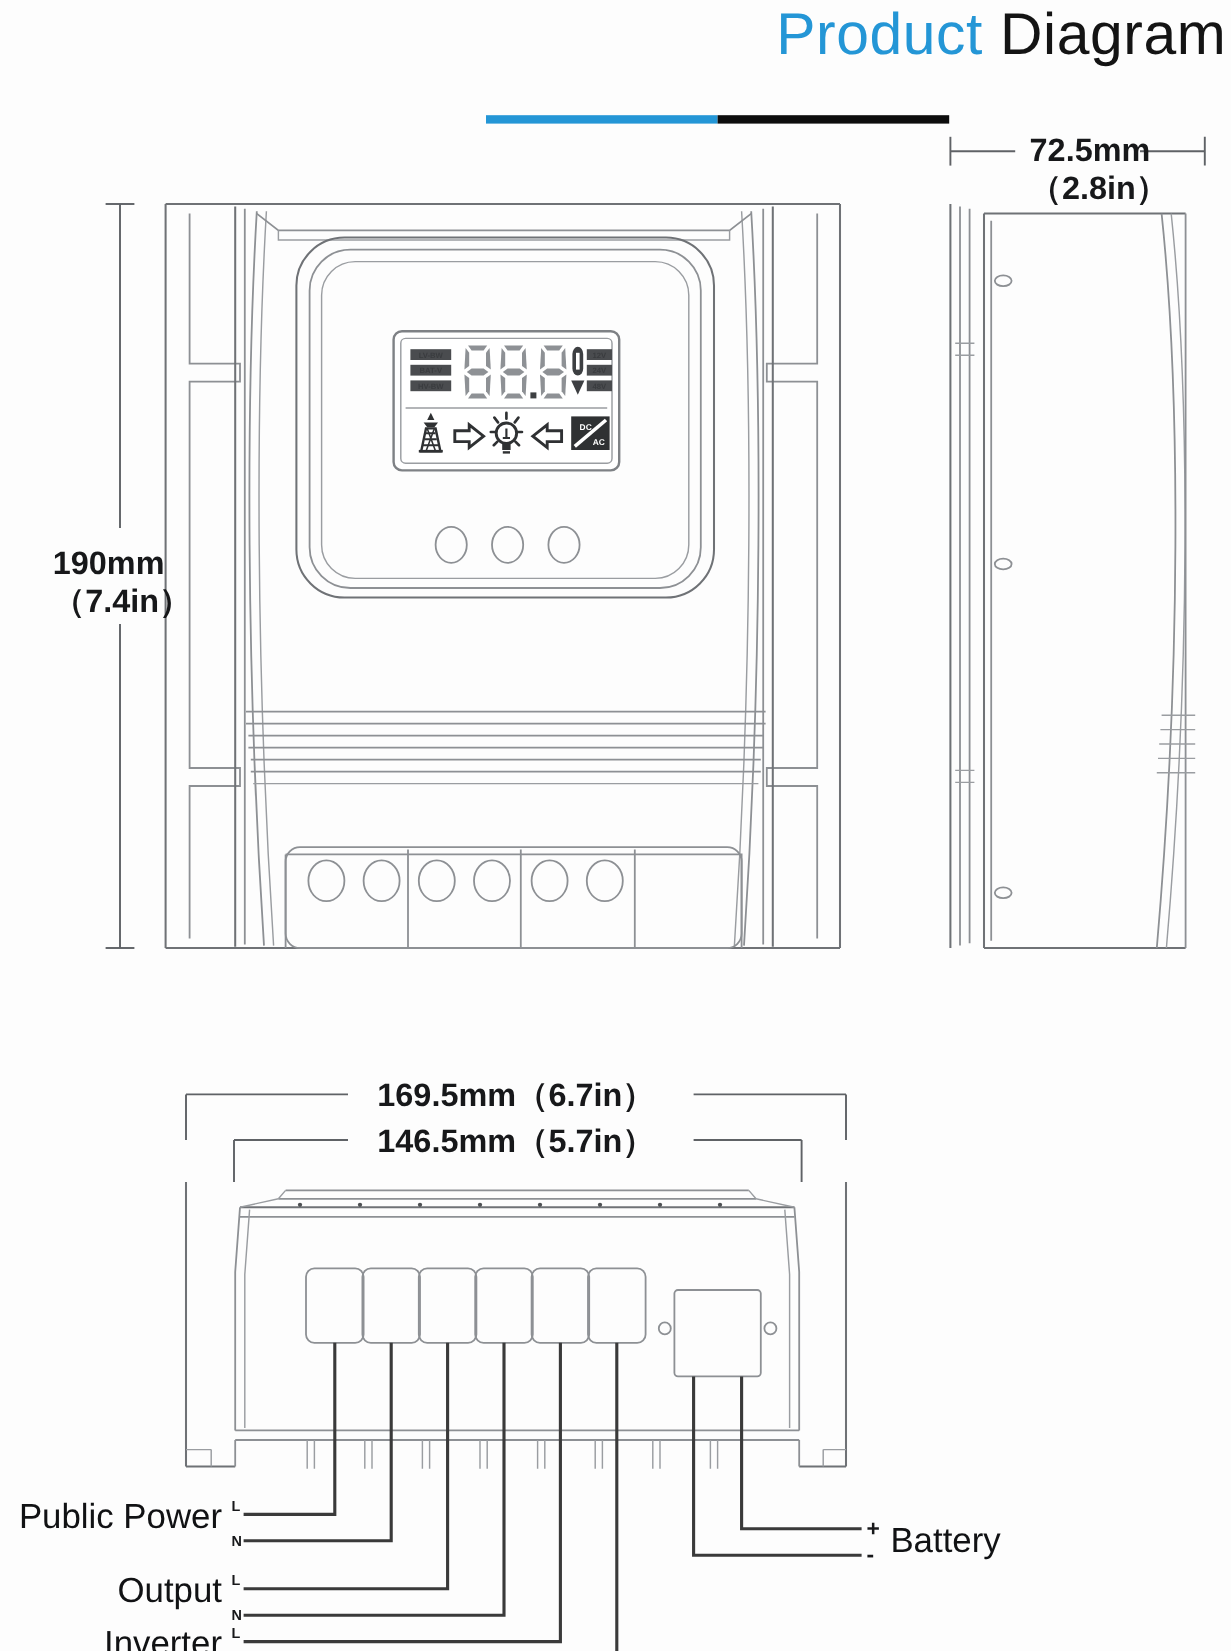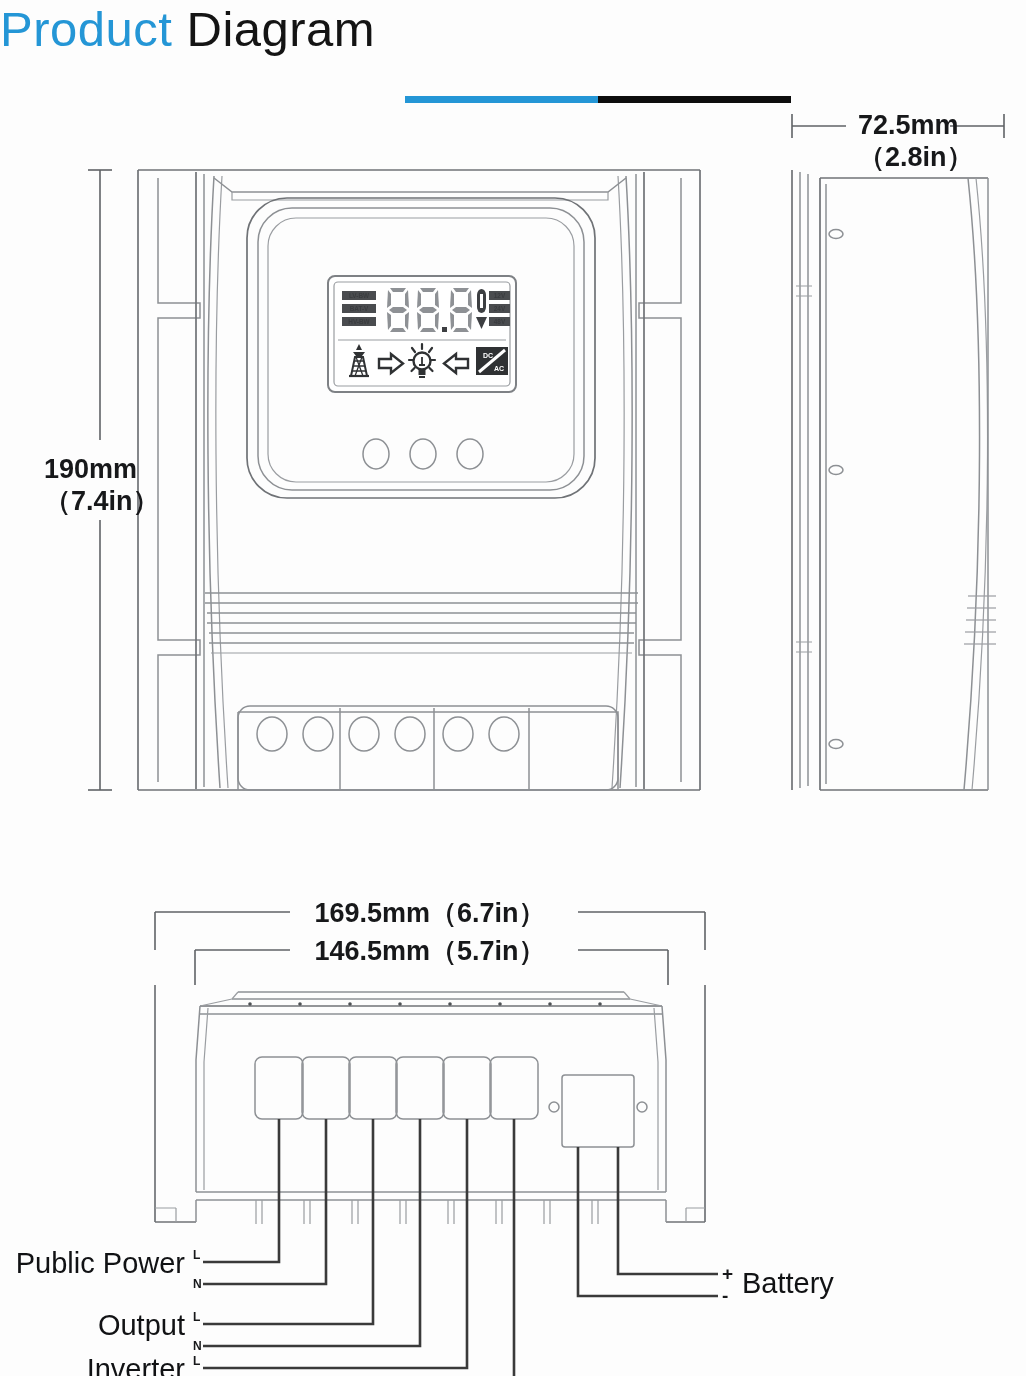--- a/index.html
+++ b/index.html
@@ -17,21 +17,21 @@
   #root {
     position: absolute;
     inset: 0;
     background: #fdfdfd;
   }
   .title-wrap {
     position: absolute;
     top: 4px;
     left: 0;
     width: 1022px;
-    text-align: left;
+    text-align: right;
   }
   .title-line {
     font-size: 49px;
     font-weight: 400;
     letter-spacing: 0.5px;
     white-space: nowrap;
     line-height: 1.05;
   }
   .title-a { color: #2496d6; }
   .title-b { color: #141414; }

